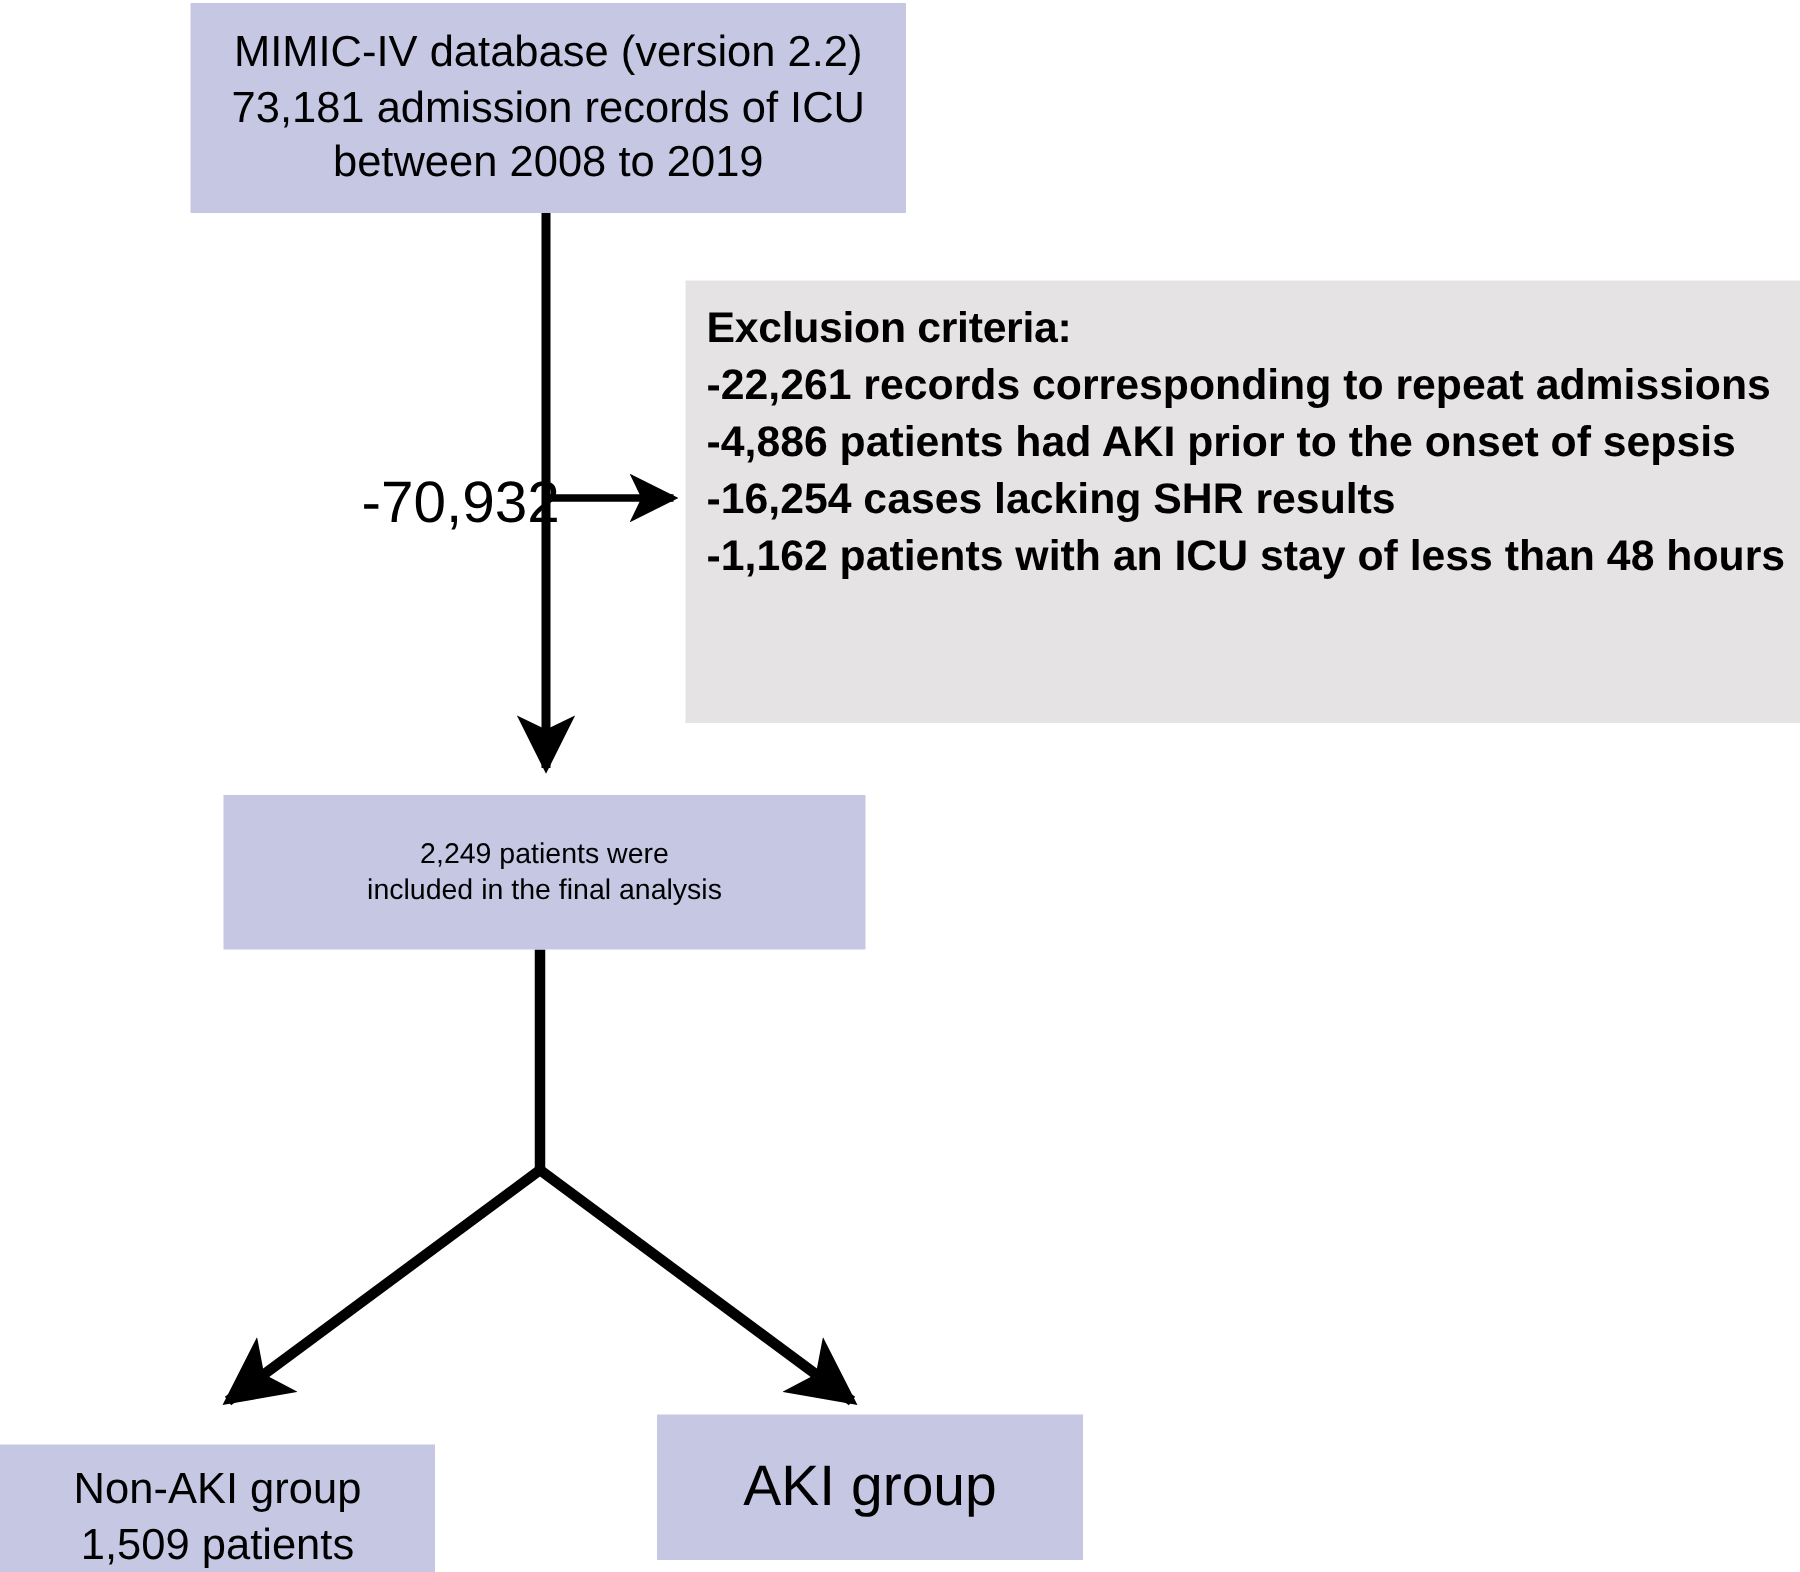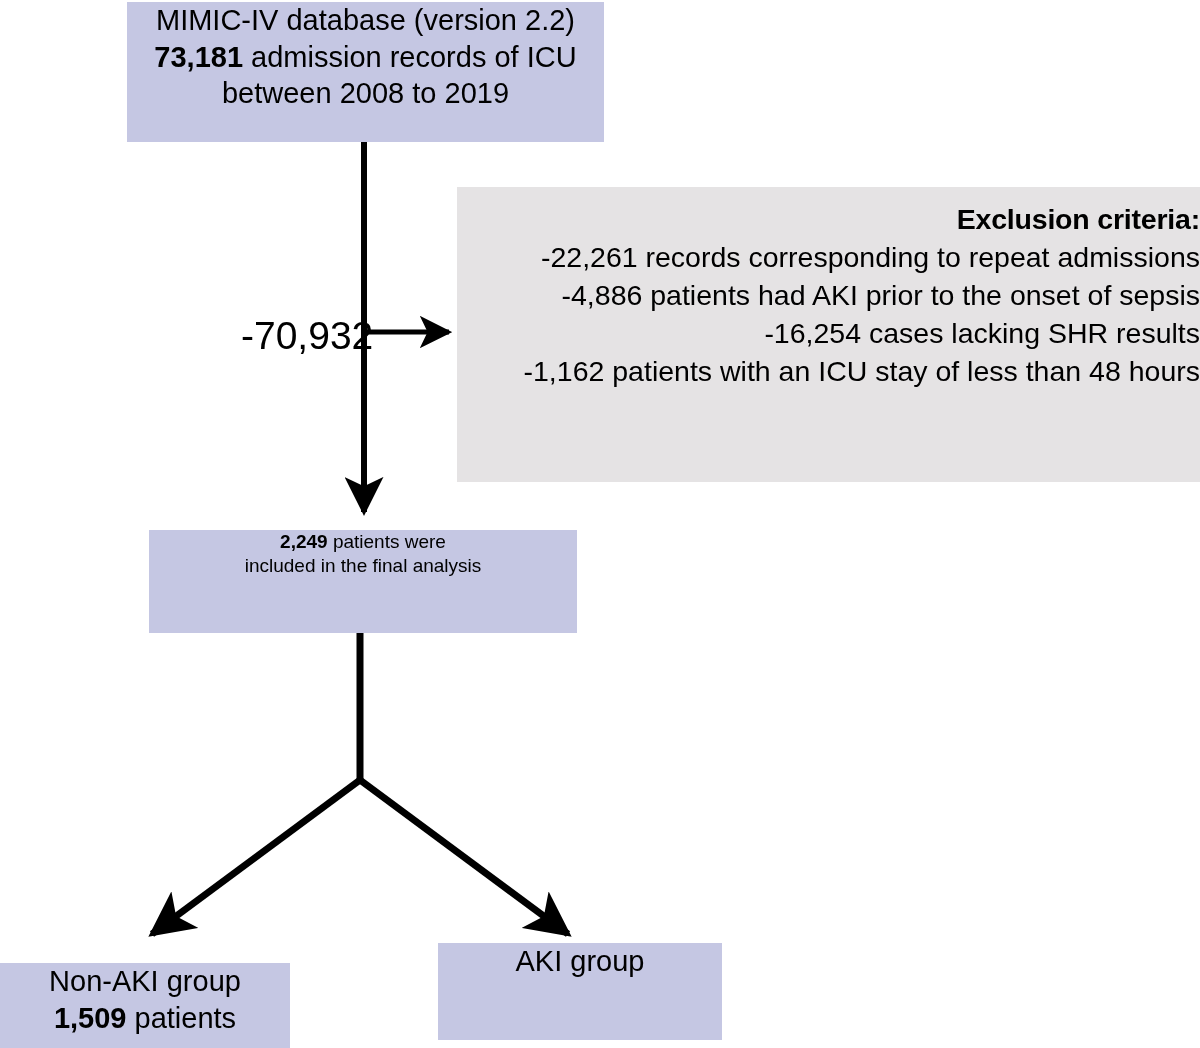--- a/index.html
+++ b/index.html
@@ -25,36 +25,36 @@
     width: 1200px;
     height: 1048px;
     pointer-events: none;
   }
   .node {
     position: absolute;
     box-sizing: border-box;
     display: flex;
     flex-direction: column;
     align-items: center;
-    justify-content: flex-start;
+    justify-content: center;
   }
   .node-purple {
     background: #c5c7e3;
   }
   .node-gray {
     background: #e5e3e4;
-    align-items: flex-end;
+    align-items: flex-start;
   }
   .line {
     display: block;
     white-space: nowrap;
     line-height: 1.26;
   }
   .bold {
-    font-weight: bold;
+    font-weight: normal;
   }
 
   
   #node-source {
     left: 127px;
     top: 2px;
     width: 477px;
     height: 140px;
     font-size: 29px;
   }
@@ -64,20 +64,21 @@
     left: 457px;
     top: 187px;
     width: 743px;
     height: 295px;
     padding: 14px 0 0 14px;
     font-size: 28.5px;
     justify-content: flex-start;
   }
   #node-exclusion .line {
     line-height: 1.33;
+    font-weight: bold;
   }
   #node-exclusion .hdr {
     font-weight: bold;
     letter-spacing: -0.2px;
   }
 
   
   #label-excluded-count {
     position: absolute;
     left: 241px;
@@ -102,21 +103,21 @@
     width: 290px;
     height: 97px;
     font-size: 29px;
     margin-top: 20px;
   }
   #node-aki {
     left: 438px;
     top: 943px;
     width: 284px;
     height: 97px;
-    font-size: 29px;
+    font-size: 38px;
   }
 </style>
 </head>
 <body>
 
 <div id="flowchart">
 
   <svg id="edges" viewBox="0 0 1200 1048" width="1200" height="1048">
     <defs>
       <marker id="arrow" viewBox="0 0 10 10" refX="9" refY="5" markerWidth="6.5" markerHeight="6.5" orient="auto-start-reverse">

